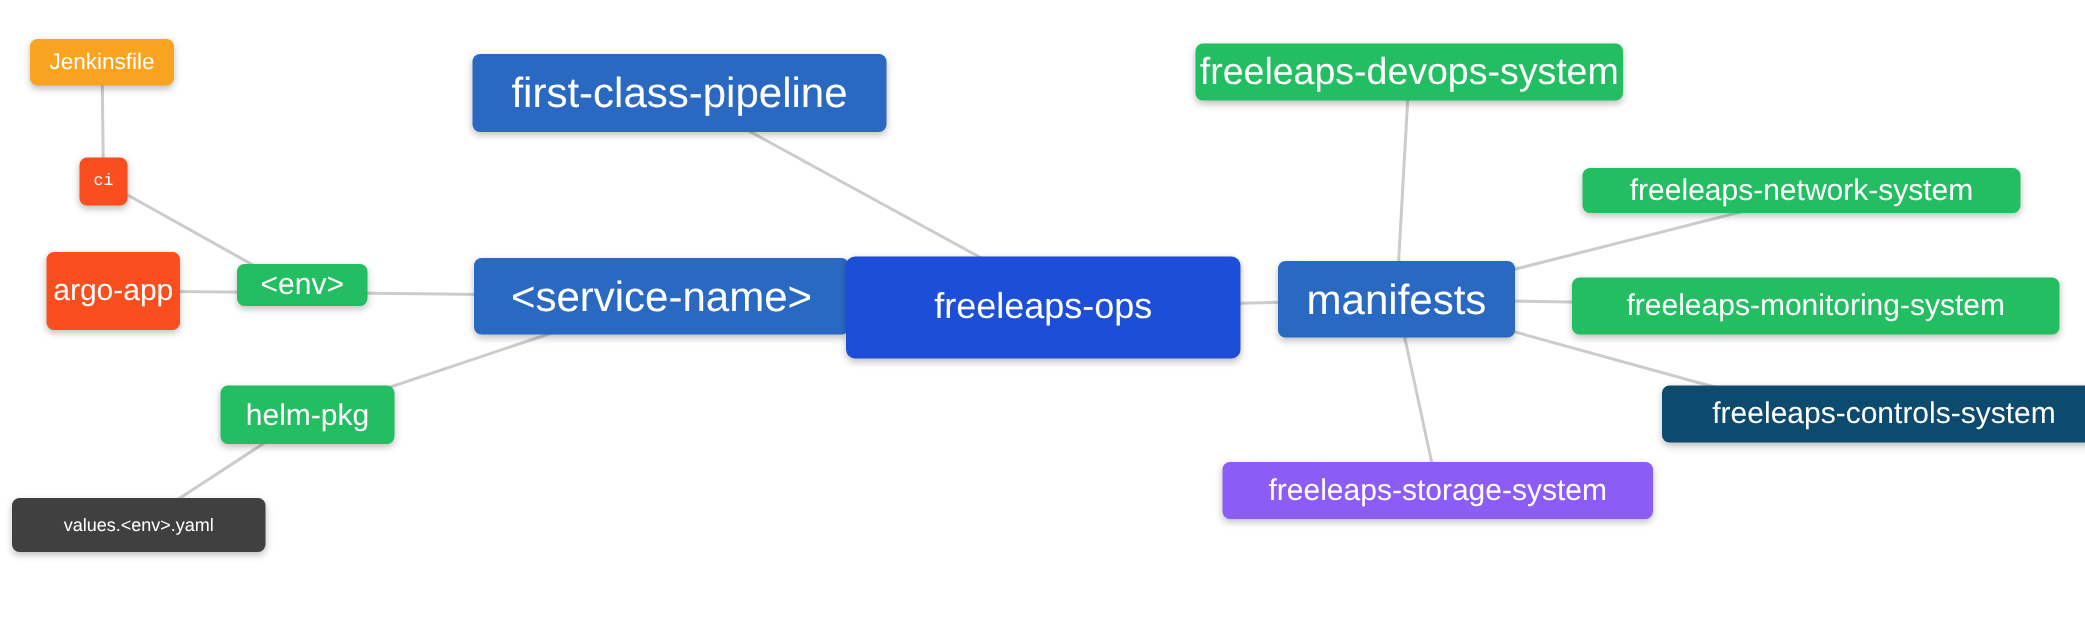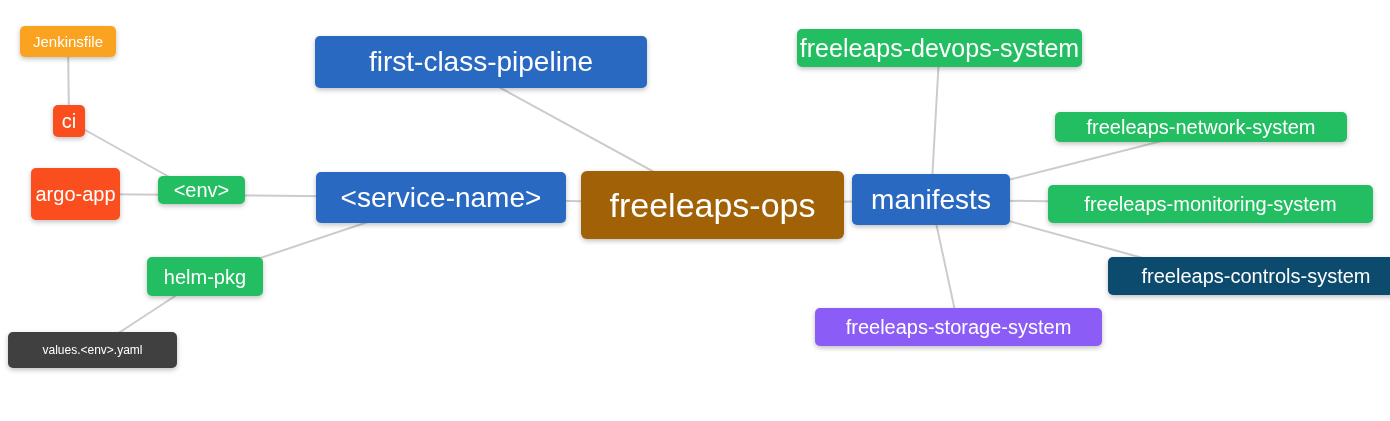--- a/index.html
+++ b/index.html
@@ -53,27 +53,27 @@
       <line x1="441" y1="197.5" x2="714.5" y2="205" stroke="#cccccc" stroke-width="2"></line>
       <line x1="714.5" y1="205" x2="931" y2="199.5" stroke="#cccccc" stroke-width="2"></line>
       <line x1="931" y1="199.5" x2="939.5" y2="48" stroke="#cccccc" stroke-width="2"></line>
       <line x1="931" y1="199.5" x2="1201" y2="131" stroke="#cccccc" stroke-width="2"></line>
       <line x1="931" y1="199.5" x2="1210.5" y2="204" stroke="#cccccc" stroke-width="2"></line>
       <line x1="931" y1="199.5" x2="1208" y2="276" stroke="#cccccc" stroke-width="2"></line>
       <line x1="931" y1="199.5" x2="958.5" y2="327" stroke="#cccccc" stroke-width="2"></line>
     </svg>
 
 <div class="node orange" style="left: 20px; top: 26px; width: 96px; height: 31px; font-size: 15px; background: rgb(249, 163, 32);">Jenkinsfile</div>
-    <div class="node red" style="left: 53px; top: 105px; width: 32px; height: 32px; font-size: 20px; background: rgb(251, 78, 30);">ci</div>
+    <div class="node red" style="left: 53px; top: 105px; width: 32px; height: 32px; font-size: 11px; background: rgb(251, 78, 30); font-family: Liberation Mono, monospace;">ci</div>
     <div class="node red" style="left: 31px; top: 168px; width: 89px; height: 52px; font-size: 20px; background: rgb(251, 78, 30);">argo-app</div>
     <div class="node green" style="left: 158px; top: 176px; width: 87px; height: 28px; font-size: 20px; background: rgb(36, 190, 98);">&lt;env&gt;</div>
-    <div class="node blue" style="left: 315px; top: 36px; width: 332px; height: 52px; font-size: 28px; background: rgb(42, 105, 194);">first-class-pipeline</div>
+    <div class="node blue" style="left: 315px; top: 36px; width: 276px; height: 52px; font-size: 28px; background: rgb(42, 105, 194);">first-class-pipeline</div>
     <div class="node blue" style="left: 316px; top: 172px; width: 250px; height: 51px; font-size: 28px; background: rgb(42, 105, 194);">&lt;service-name&gt;</div>
     <div class="node green" style="left: 147px; top: 257px; width: 116px; height: 39px; font-size: 20px; background: rgb(36, 190, 98);">helm-pkg</div>
     <div class="node red" style="left: 8px; top: 332px; width: 169px; height: 36px; font-size: 12px; background: #404040;">values.&lt;env&gt;.yaml</div>
-    <div class="node root" style="left: 581px; top: 171px; width: 263px; height: 68px; font-size: 34px; background: #a16207;">freeleaps-ops</div>
+    <div class="node root" style="left: 564px; top: 171px; width: 263px; height: 68px; font-size: 24px; background: #1d4ed8;">freeleaps-ops</div>
     <div class="node blue" style="left: 852px; top: 174px; width: 158px; height: 51px; font-size: 28px; background: rgb(42, 105, 194);">manifests</div>
     <div class="node green" style="left: 797px; top: 29px; width: 285px; height: 38px; font-size: 25px; background: rgb(36, 190, 98);">freeleaps-devops-system</div>
     <div class="node green" style="left: 1055px; top: 112px; width: 292px; height: 30px; font-size: 20px; background: rgb(36, 190, 98);">freeleaps-network-system</div>
     <div class="node green" style="left: 1048px; top: 185px; width: 325px; height: 38px; font-size: 20px; background: rgb(36, 190, 98);">freeleaps-monitoring-system</div>
     <div class="node green" style="left: 1060px; top: 257px; width: 296px; height: 38px; font-size: 20px; background: #0c4a6e; margin-left: 48px;">freeleaps-controls-system</div>
     <div class="node green" style="left: 815px; top: 308px; width: 287px; height: 38px; font-size: 20px; background: #8b5cf6;">freeleaps-storage-system</div>
   </div>
 
 </body></html>

